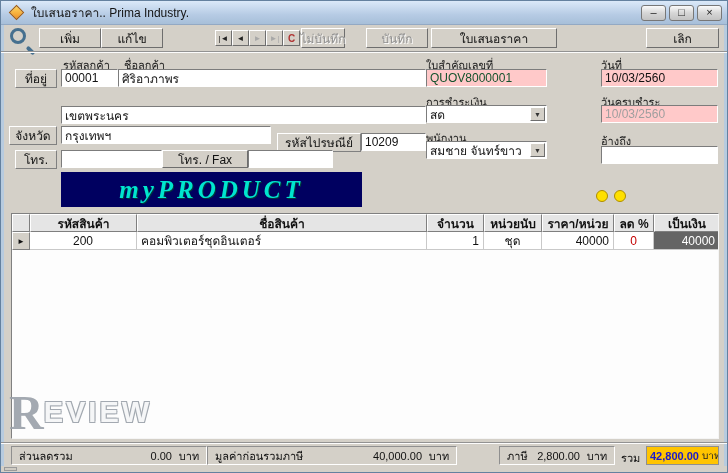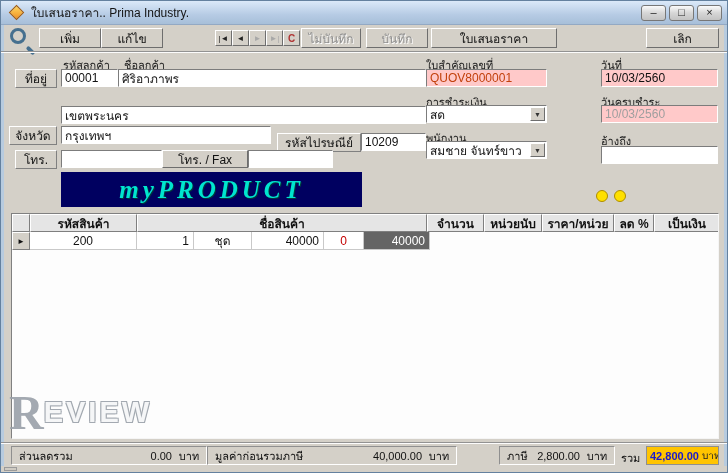--- a/index.html
+++ b/index.html
@@ -36,21 +36,21 @@
   
   .slabel{position:absolute;font-size:11px;color:#1c1c1c;white-space:nowrap}
   .l3{position:absolute;height:19px;background:#d4d0c8;border:1px solid;border-color:#fff #808080 #808080 #fff;
       display:flex;align-items:center;justify-content:center;font-size:12px;white-space:nowrap}
   .pbtn{position:absolute;height:18px;background:#d4d0c8;border:1px solid;border-color:#fff #6e6e6e #6e6e6e #fff;
         display:flex;align-items:center;justify-content:center;font-size:12px;white-space:nowrap}
   .f{position:absolute;height:18px;background:#fff;border:1px solid;border-color:#7c7c7c #fff #fff #7c7c7c;
      display:flex;align-items:center;padding:0 3px;font-size:12px;white-space:nowrap;overflow:hidden}
   .f.pink{background:#ffc9c9}
   .f.dim{color:#9f9f9f}
-  .f.docno{color:#c2410c}
+  .f.docno{color:#14532d}
   .combo{padding-right:18px}
   .combo-arrow{position:absolute;right:1px;top:1px;width:15px;height:14px;background:#d4d0c8;border:1px solid;
                border-color:#fff #6e6e6e #6e6e6e #fff;display:flex;align-items:center;justify-content:center;
                font-size:7px;color:#333}
   .logo{position:absolute;left:60px;top:171px;width:301px;height:35px;background:#000060;
         display:flex;align-items:center;justify-content:center;overflow:hidden}
   .logo span{font-family:"Liberation Serif","DejaVu Serif",serif;font-style:italic;font-weight:bold;
              font-size:25px;letter-spacing:4px;color:#00e5cf;text-shadow:1px 1px 0 #003b3b}
   .dot{position:absolute;width:12px;height:12px;border-radius:50%;background:#ffe000;border:1px solid #ad8d00}
   
@@ -115,21 +115,21 @@
     <div class="mag-glass"></div>
     <div class="mag-handle"></div>
   </div>
   <div class="tbtn" style="left:38px;width:62px">เพิ่ม</div>
   <div class="tbtn" style="left:100px;width:62px">แก้ไข</div>
   <div class="nbtn" style="left:214px">|◄</div>
   <div class="nbtn" style="left:231px">◄</div>
   <div class="nbtn dis" style="left:248px">►</div>
   <div class="nbtn dis" style="left:265px">►|</div>
   <div class="nbtn ref" style="left:282px">C</div>
-  <div class="tbtn dis" style="left:300px;width:60px">ไม่บันทึก</div>
+  <div class="tbtn dis" style="left:300px;width:44px">ไม่บันทึก</div>
   <div class="tbtn dis" style="left:365px;width:62px">บันทึก</div>
   <div class="tbtn" style="left:645px;width:73px">เลิก</div>
   <div class="tbtn" style="left:430px;width:126px">ใบเสนอราคา</div>
   <div class="etch"></div>
 
   <div class="slabel" style="left:62px;top:55px">รหัสลูกค้า</div>
   <div class="slabel" style="left:123px;top:55px">ชื่อลูกค้า</div>
   <div class="f" style="left:60px;top:68px;width:57px">00001</div>
   <div class="f" style="left:117px;top:68px;width:308px">ศิริอาภาพร</div>
 
@@ -183,20 +183,21 @@
       <div class="gh" style="width:58px">หน่วยนับ</div>
       <div class="gh" style="width:72px">ราคา/หน่วย</div>
       <div class="gh" style="width:40px">ลด %</div>
       <div class="gh" style="width:66px">เป็นเงิน</div>
     </div>
     <div class="grow">
       <div class="gsel">
         <span>►</span>
       </div>
       <div class="gc ac" style="width:107px">200</div>
+      <div class="gc" style="width:290px">คอมพิวเตอร์ชุดอินเตอร์</div>
       <div class="gc ar" style="width:57px">1</div>
       <div class="gc ac" style="width:58px">ชุด</div>
       <div class="gc ar" style="width:72px">40000</div>
       <div class="gc ac red" style="width:40px">0</div>
       <div class="gc ar dark" style="width:66px">40000</div>
     </div>
   </div>
 
   <div class="wm">
     <div class="wm-main">

